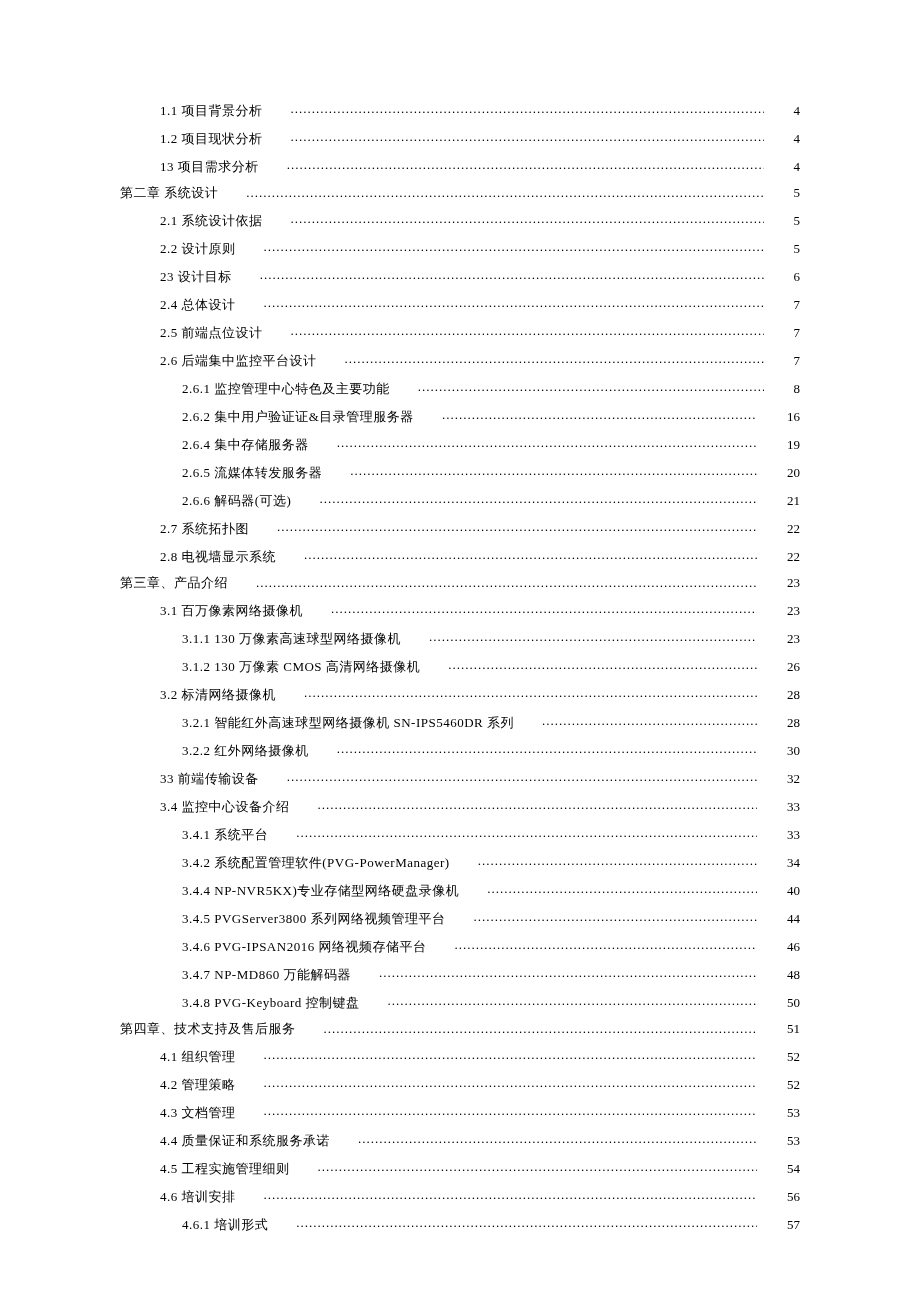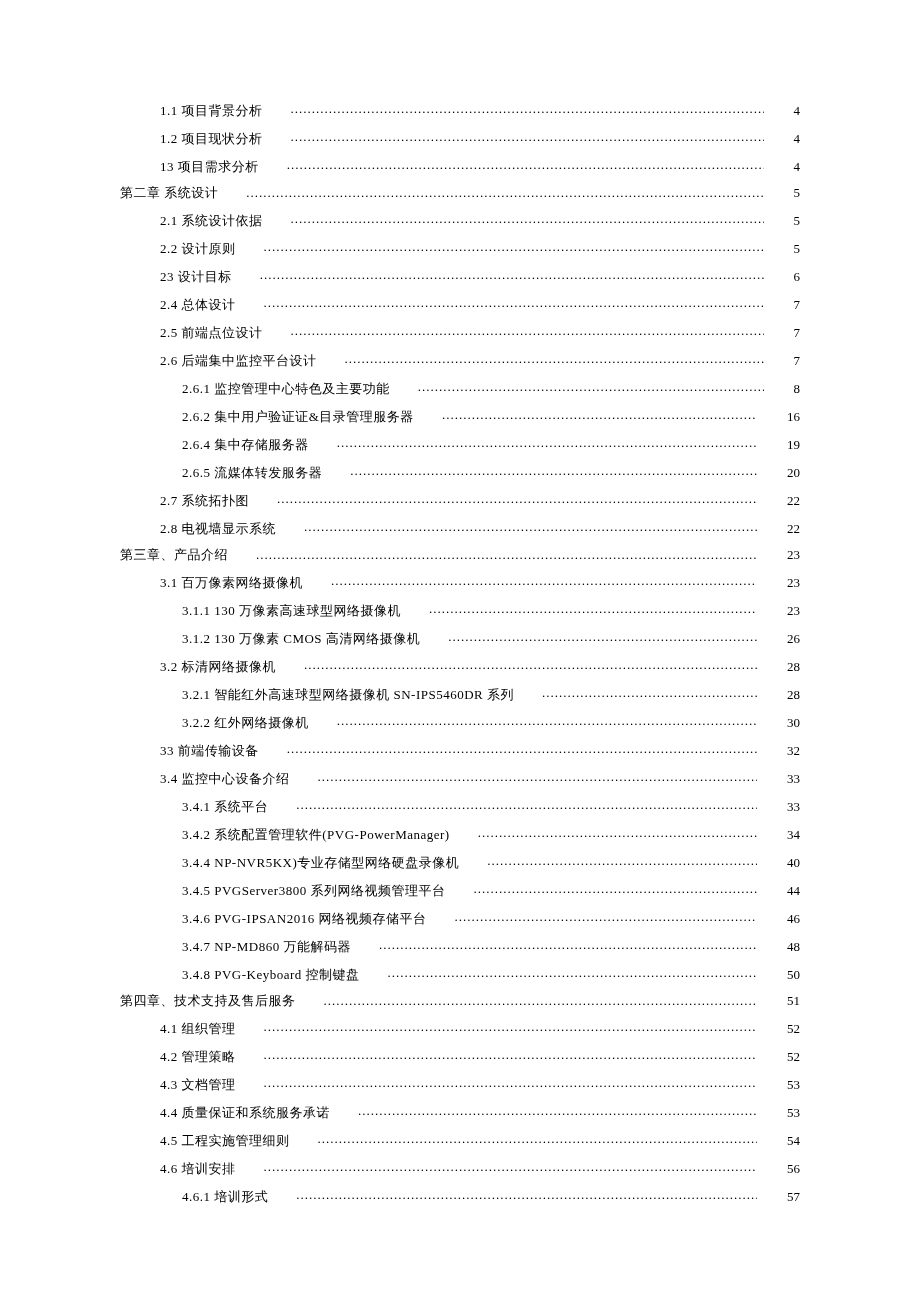--- a/index.html
+++ b/index.html
@@ -122,20 +122,25 @@
       <div class="toc-row indent-2">
         <span class="label">2.6.4  集中存储服务器 </span>
         <span class="leader"></span>
         <span class="pagenum">19</span>
       </div>
       <div class="toc-row indent-2">
         <span class="label">2.6.5  流媒体转发服务器 </span>
         <span class="leader"></span>
         <span class="pagenum">20</span>
       </div>
+      <div class="toc-row indent-2">
+        <span class="label">2.6.6  解码器(可选) </span>
+        <span class="leader"></span>
+        <span class="pagenum">21</span>
+      </div>
       <div class="toc-row indent-1">
         <span class="label">2.7  系统拓扑图 </span>
         <span class="leader"></span>
         <span class="pagenum">22</span>
       </div>
       <div class="toc-row indent-1">
         <span class="label">2.8  电视墙显示系统 </span>
         <span class="leader"></span>
         <span class="pagenum">22</span>
       </div>

